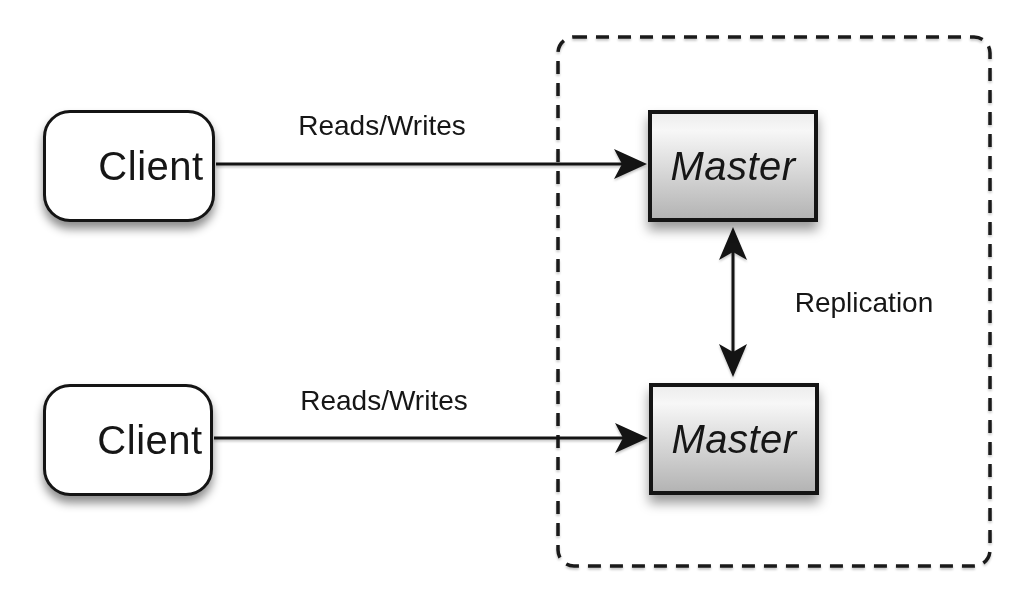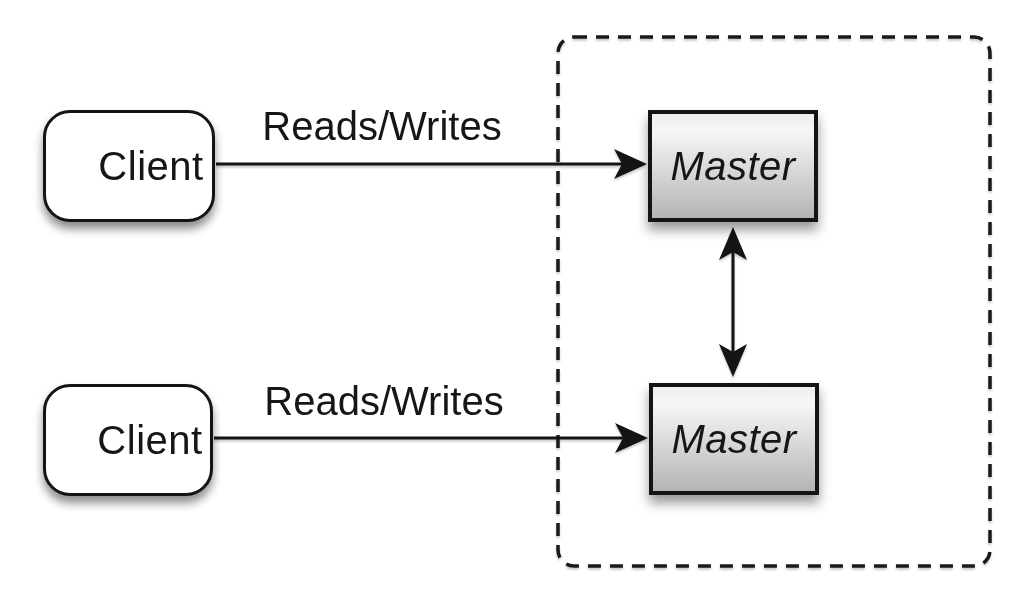--- a/index.html
+++ b/index.html
@@ -35,21 +35,21 @@
   }
   .master {
     border: 4px solid #141414;
     background: linear-gradient(180deg, #ededed 0%, #f7f7f7 16%, #d2d2d2 62%, #b4b4b4 100%);
     box-shadow: 0 8px 11px rgba(0,0,0,0.40);
     font-style: italic;
   }
   .edge-label {
     position: absolute;
     transform: translate(-50%, -50%);
-    font-size: 40px;
+    font-size: 28px;
     white-space: nowrap;
     color: #161616;
   }
   svg.overlay {
     position: absolute;
     left: 0;
     top: 0;
     pointer-events: none;
     filter: drop-shadow(0 2.5px 1px rgba(0,0,0,0.22));
   }
@@ -93,14 +93,15 @@
   </div>
 
   <div class="node master" style="left:649px; top:383px; width:170px; height:112px;">
     <span>Master</span>
   </div>
 
   <div class="edge-label" style="left:382px; top:126px;">Reads/Writes</div>
 
   <div class="edge-label" style="left:384px; top:401px;">Reads/Writes</div>
 
+  <div class="edge-label" style="left:864px; top:303px;">Replication</div>
 
 </div>
 
 </body></html>

